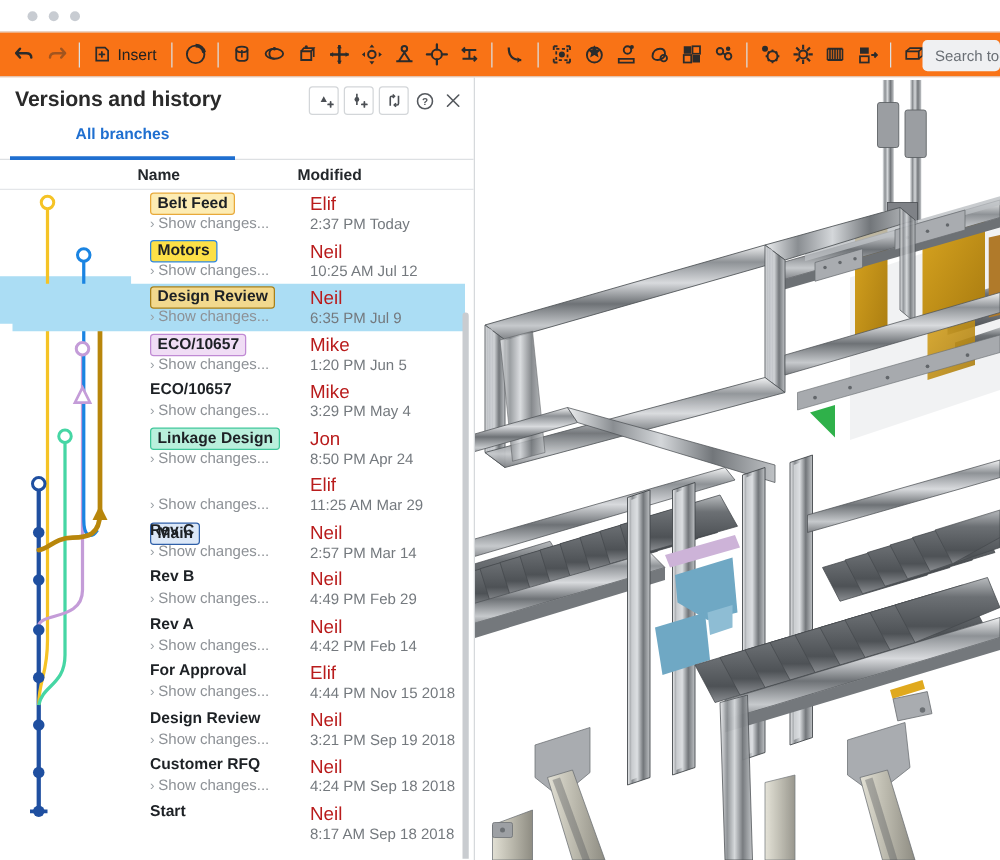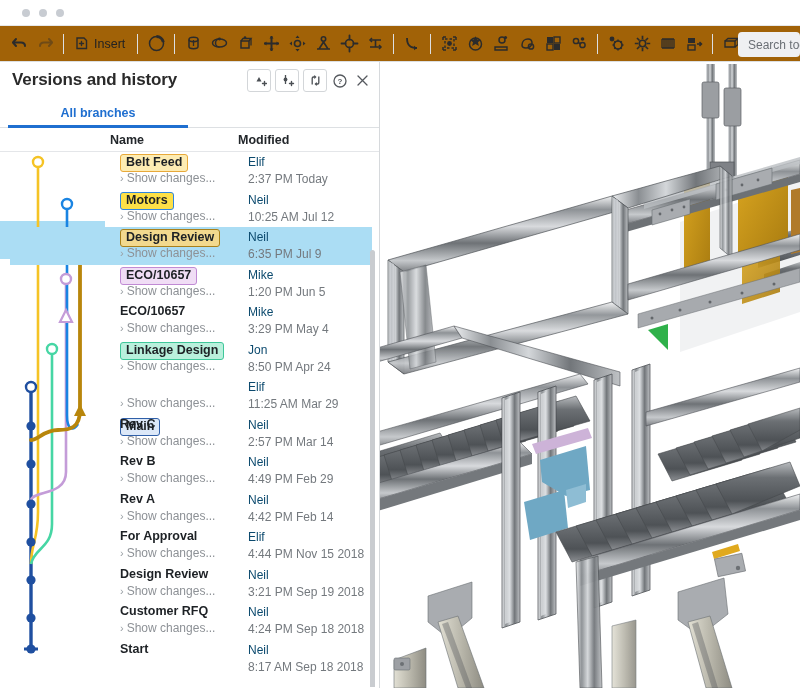--- a/index.html
+++ b/index.html
@@ -13,21 +13,21 @@
   #app { position:relative; width:800px; height:688px; overflow:hidden; }
 
   
   .titlebar { position:absolute; left:0; top:0; width:800px; height:25px; background:#fff; }
   .traffic { position:absolute; left:22px; top:9px; display:flex; gap:9px; }
   .dot { width:8px; height:8px; border-radius:50%; background:#c8ccd2; }
 
   
   .toolbar {
     position:absolute; left:0; top:25px; width:800px; height:37px;
-    background:#a16207; border-top:1px solid #e6e8ea; border-bottom:1px solid #dcdfe2;
+    background:#f97316; border-top:1px solid #e6e8ea; border-bottom:1px solid #dcdfe2;
     display:flex; align-items:center; padding-left:6px; gap:0px;
   }
   .tb-btn {
     width:26px; height:26px; display:flex; align-items:center; justify-content:center;
     color:#2b2b2b; flex:0 0 auto;
   }
   .tb-sep { width:1px; height:20px; background:#dcdfe2; margin:0 5px; flex:0 0 auto; }
   .tb-insert { display:flex; align-items:center; gap:4px; padding:0 7px 0 4px; height:26px; flex:0 0 auto;}
   .tb-insert span { font-size:12.5px; color:#222; }
   .tb-search {
@@ -53,21 +53,21 @@
   .panel-actions { position:absolute; right:8px; top:7px; display:flex; align-items:center; gap:4px; }
   .pa-btn {
     width:24px; height:23px; border:1px solid #d3d6d9; border-radius:3px;
     background:#fff; display:flex; align-items:center; justify-content:center; color:#4b4f54;
   }
   .pa-plain { width:18px; height:22px; display:flex; align-items:center; justify-content:center; color:#55595e; }
 
   
   .tabs { position:relative; height:28px; border-bottom:1px solid #dde0e3; }
   .tab {
-    position:absolute; top:0; height:28px; display:flex; align-items:center; justify-content:center;
+    position:absolute; top:0; height:28px; display:flex; align-items:flex-start; justify-content:center;
     font-size:12.5px; color:#6c7075;
   }
   .tab.left { left:8px; width:180px; }
   .tab.right { left:190px; width:180px; }
   .tab.active { color:#1f6fd0; font-weight:bold; border-bottom:3px solid #1f6fd0; }
 
   
   .colhead { position:relative; height:24px; border-bottom:1px solid #e4e6e9;padding-left:43px; }
   .colhead div { position:absolute; top:5px; font-size:12.5px; font-weight:bold; color:#23272b; }
   .ch-name { left:110px; }
@@ -79,21 +79,21 @@
   .rows { position:absolute; left:0; top:0; width:372px;padding-left:10px; }
   .row { position:relative; height:37.5px; }
   .row.sel { background:#abddf4; }
   .rname { position:absolute; left:110px; top:2px; font-size:12.5px; font-weight:bold; color:#1d2125; white-space:nowrap;}
   .rname .badge {
     display:inline-block; padding:1px 5px 2px 5px; border-radius:3px;
     border:1px solid transparent; line-height:13px;
   }
   .rchg { position:absolute; left:110px; top:19px; font-size:12px; color:#8d9196; white-space:nowrap; }
   .rchg .chev { color:#9aa0a5; margin-right:3px; font-size:11px; }
-  .ruser { position:absolute; left:238px; top:3px; font-size:12px; color:#0c4a6e; }
+  .ruser { position:absolute; left:238px; top:3px; font-size:15px; color:#b91c1c; }
   .rdate { position:absolute; left:238px; top:20px; font-size:12px; color:#74797e; }
 
   
   .vscroll { position:absolute; right:4px; top:98px; width:5px; height:572px; border-radius:3px; background:#c9ccd0; }
 </style>
 </head>
 <body>
 
 <div id="app">
 

